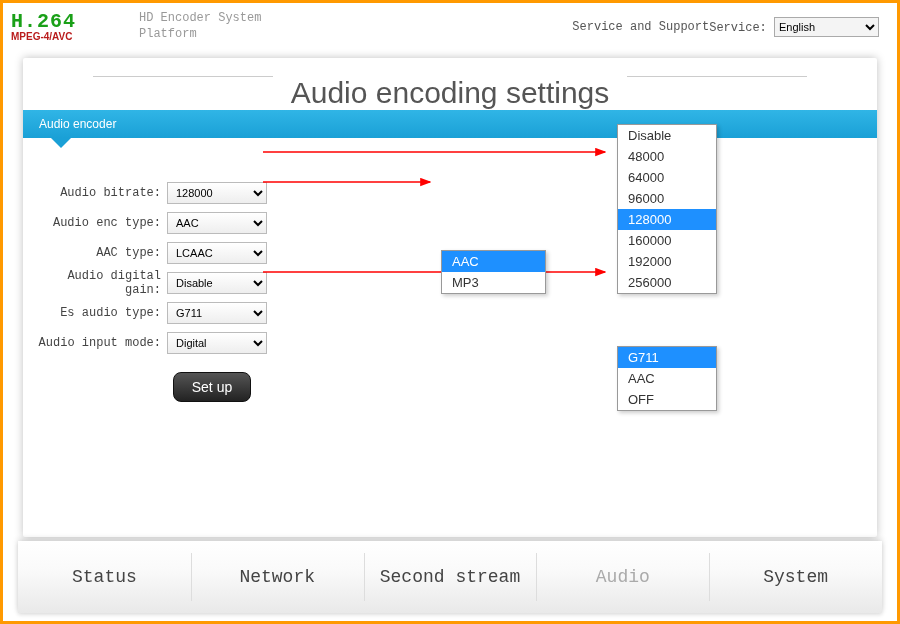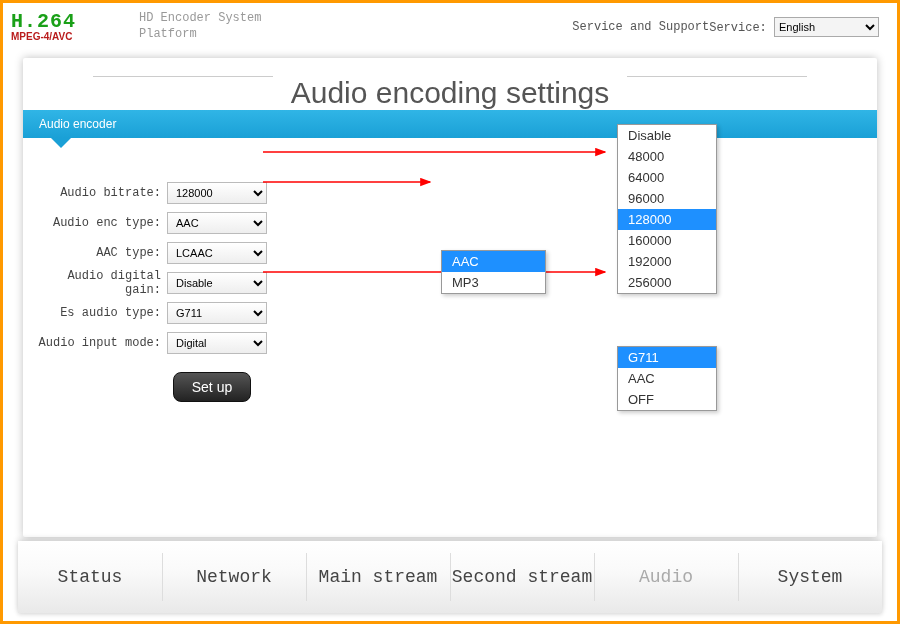--- a/index.html
+++ b/index.html
@@ -297,17 +297,16 @@
   <div class="popup" id="popup-es" style="left:594px; top:288px; width:100px;">
       <div class="popup-item selected">G711</div>
       <div class="popup-item">AAC</div>
       <div class="popup-item">OFF</div>
     </div>
 </div>
 
 <div class="nav-tabs" id="nav-tabs">
     <div class="nav-tab">Status</div>
     <div class="nav-tab">Network</div>
-    <div class="nav-tab">Main stream</div>
     <div class="nav-tab">Second stream</div>
     <div class="nav-tab active">Audio</div>
     <div class="nav-tab">System</div>
   </div>
 
 </body></html>

